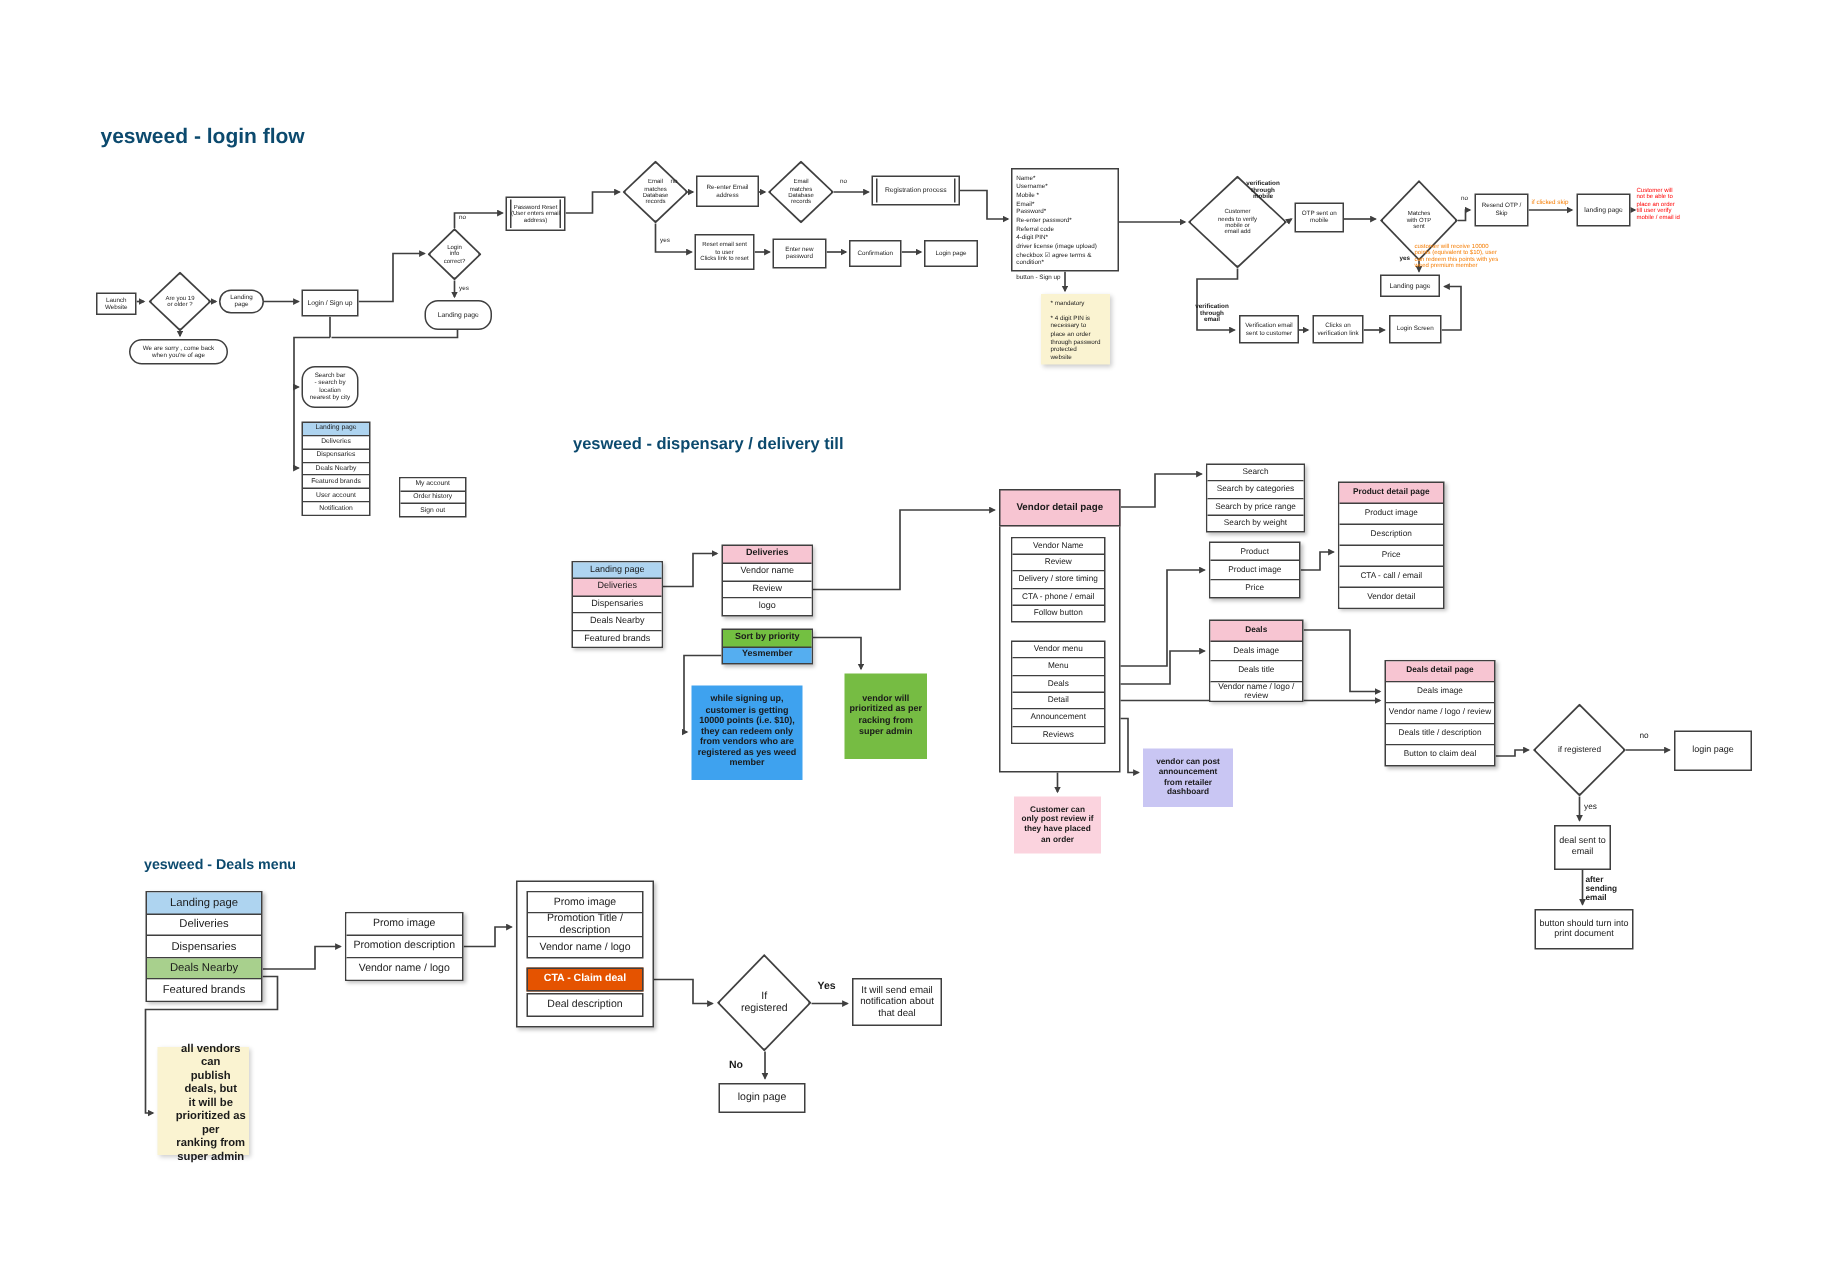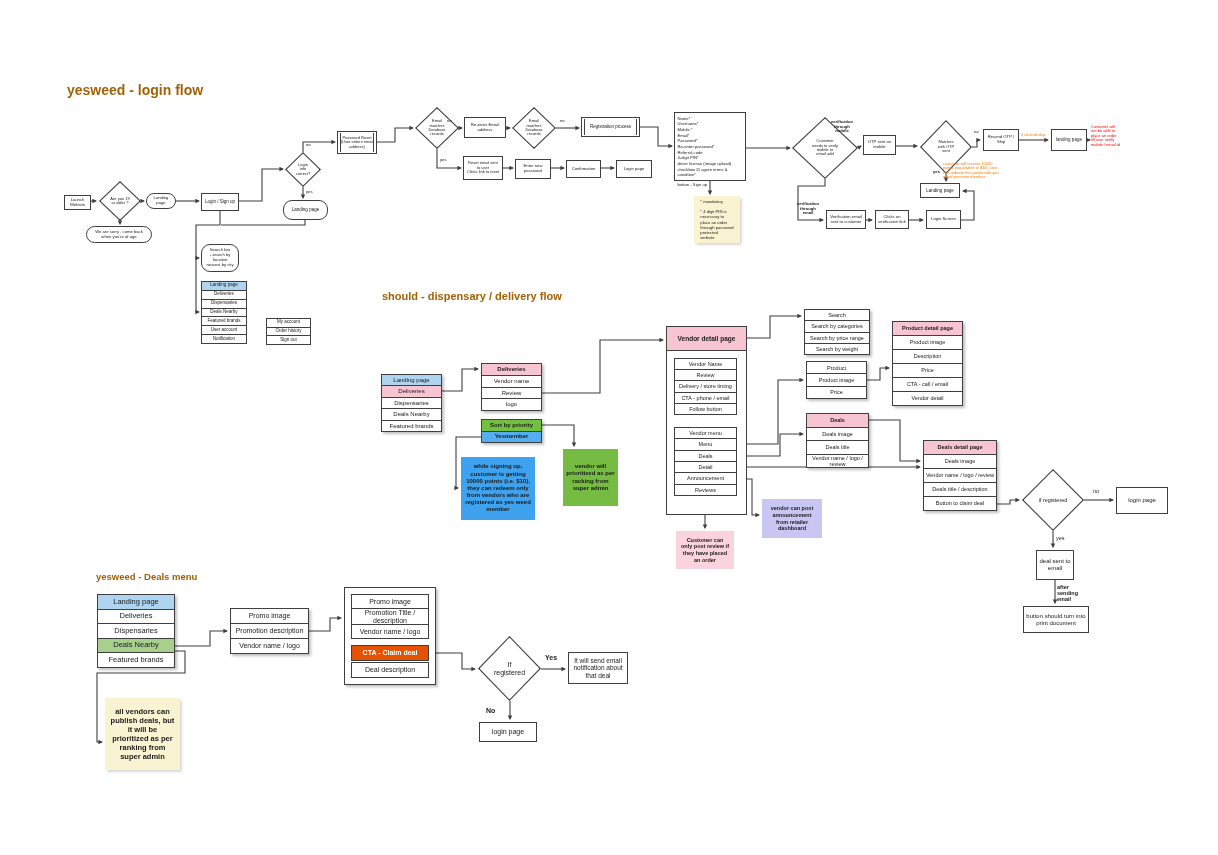--- a/index.html
+++ b/index.html
@@ -26,21 +26,21 @@
   .c-sortgreen{background:#73c041 !important;}
   .c-memblue{background:#55aef0 !important;}
   .note{display:flex;align-items:center;justify-content:center;text-align:center;white-space:pre-line;
         padding:2px;line-height:1.2;font-weight:bold;}
   .n-yellow{background:#faf3d1;box-shadow:1.5px 1.5px 3px rgba(0,0,0,.2);font-weight:normal;}
   .n-blue{background:#3ea2ef;}
   .n-green{background:#76bc43;}
   .n-purple{background:#c9c6f3;}
   .n-pink{background:#fbd3de;}
   .lbl{position:absolute;line-height:1.1;white-space:pre-line;}
-  .title{position:absolute;font-weight:bold;color:#a16207;white-space:nowrap;}
+  .title{position:absolute;font-weight:bold;color:#0c4a6e;white-space:nowrap;}
   .t-red{color:#ff0000;font-weight:normal;}
   .t-orange{color:#f57c00;font-weight:normal;}
   svg.wires{position:absolute;left:0;top:0;pointer-events:none;}
 </style>
 </head>
 <body>
 
 <div id="canvas">
 
   <svg class="wires" width="1218" height="855" viewBox="0 0 1218 855">
@@ -235,21 +235,21 @@
     <div class="row">User account</div>
     <div class="row">Notification</div>
   </div>
 
   <div class="abs list" style="left:266px;top:318px;width:45px;height:27px;font-size:4.5px;">
     <div class="row">My account</div>
     <div class="row">Order history</div>
     <div class="row">Sign out</div>
   </div>
 
-  <div class="title" style="left:382px;top:290px;font-size:11px;">should - dispensary / delivery flow</div>
+  <div class="title" style="left:382px;top:290px;font-size:11px;">yesweed - dispensary / delivery till</div>
 
   <div class="abs list sh" style="left:381px;top:374px;width:61px;height:58px;font-size:6px;">
     <div class="row c-blue">Landing page</div>
     <div class="row c-pink">Deliveries</div>
     <div class="row">Dispensaries</div>
     <div class="row">Deals Nearby</div>
     <div class="row">Featured brands</div>
   </div>
 
   <div class="abs list sh" style="left:481px;top:363px;width:61px;height:48px;font-size:6px;">
@@ -357,21 +357,21 @@
   <div class="title" style="left:96px;top:571px;font-size:9.5px;">yesweed - Deals menu</div>
 
   <div class="abs list sh" style="left:97px;top:594px;width:78px;height:74px;font-size:7.5px;border-width:1.5px;">
     <div class="row c-blue">Landing page</div>
     <div class="row">Deliveries</div>
     <div class="row">Dispensaries</div>
     <div class="row c-green">Deals Nearby</div>
     <div class="row">Featured brands</div>
   </div>
 
-  <div class="abs note n-yellow" style="left:105px;top:698px;width:75px;height:72px;font-size:7.5px;font-weight:bold;">all vendors can
+  <div class="abs note n-yellow" style="left:105px;top:698px;width:61px;height:72px;font-size:7.5px;font-weight:bold;padding-left:12px;">all vendors can
 publish deals, but
 it will be
 prioritized as per
 ranking from
 super admin</div>
 
   <div class="abs list sh" style="left:230px;top:608px;width:79px;height:46px;font-size:7px;border-width:1.5px;">
     <div class="row">Promo image</div>
     <div class="row">Promotion description</div>
     <div class="row">Vendor name / logo</div>

